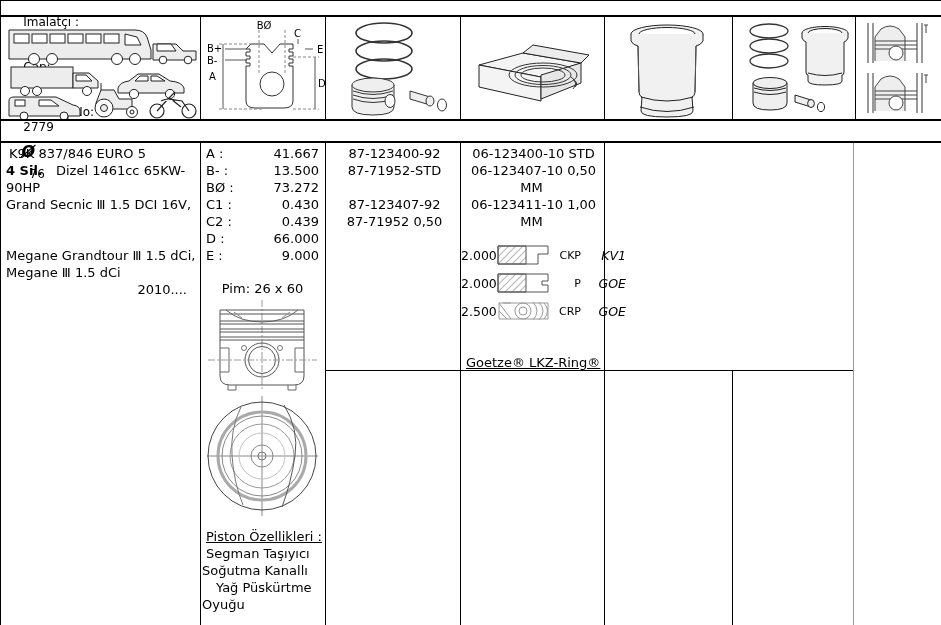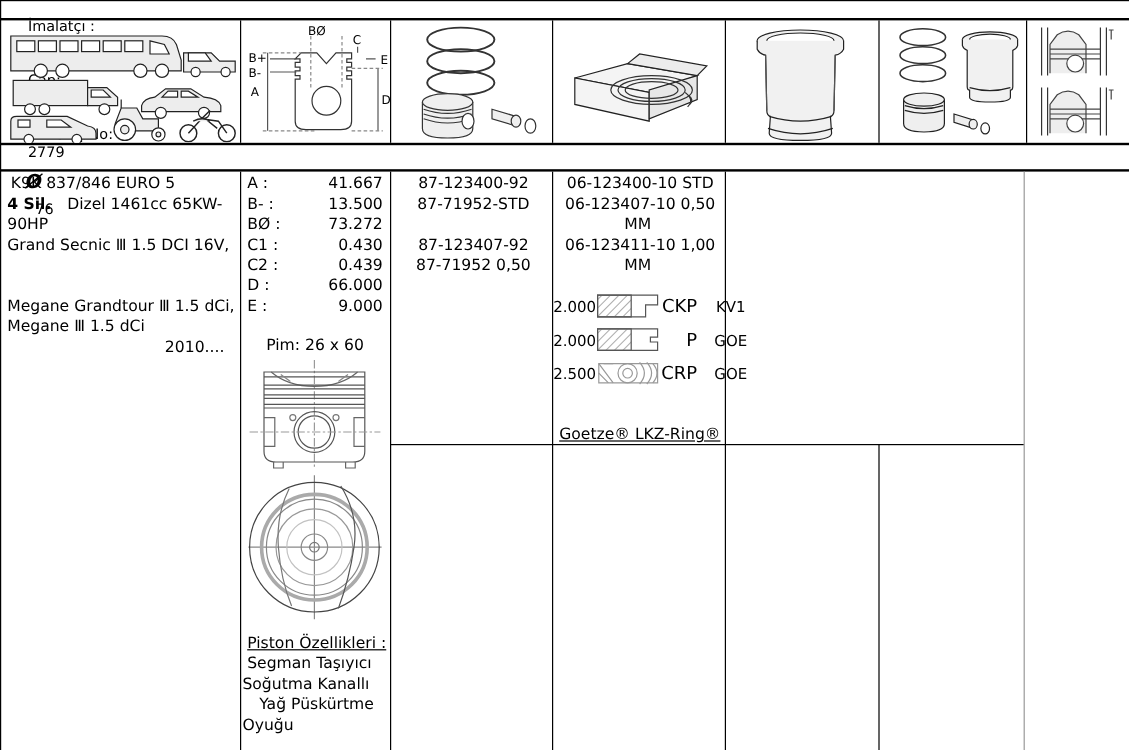--- a/index.html
+++ b/index.html
@@ -7,22 +7,22 @@
         font-family:"DejaVu Sans","Liberation Sans",sans-serif;font-size:13px;color:#000;}
   .ln{position:absolute;background:#000;}
   .lng{position:absolute;background:#9a9a9a;}
   .t{position:absolute;white-space:pre;line-height:17px;}
   .cell{position:absolute;}
   .dimrow{display:flex;justify-content:space-between;height:17px;line-height:17px;padding:0 4px 0 4px;}
   .pline{height:17px;line-height:17px;padding-left:5px;text-align:center;}
   .pline.flush{padding-left:1px;}
   .ringrow{position:absolute;display:flex;align-items:center;height:26px;}
   .ringrow .rs{width:36px;text-align:left;font-size:12.5px;}
-  .ringrow .rc{width:30px;text-align:right;font-size:15px;}
-  .ringrow .rb{width:34px;margin-left:11px;text-align:center;font-size:12.5px;}
+  .ringrow .rc{width:30px;text-align:right;font-size:11px;}
+  .ringrow .rb{width:34px;margin-left:11px;text-align:right;font-size:12.5px;font-style:italic;}
   .u{text-decoration:underline;}
   .b{font-weight:bold;}
   svg{display:block;}
   .apl{height:17px;line-height:17px;padding-left:8px;}
 </style>
 </head>
 <body>
 
 <div class="page">
 

